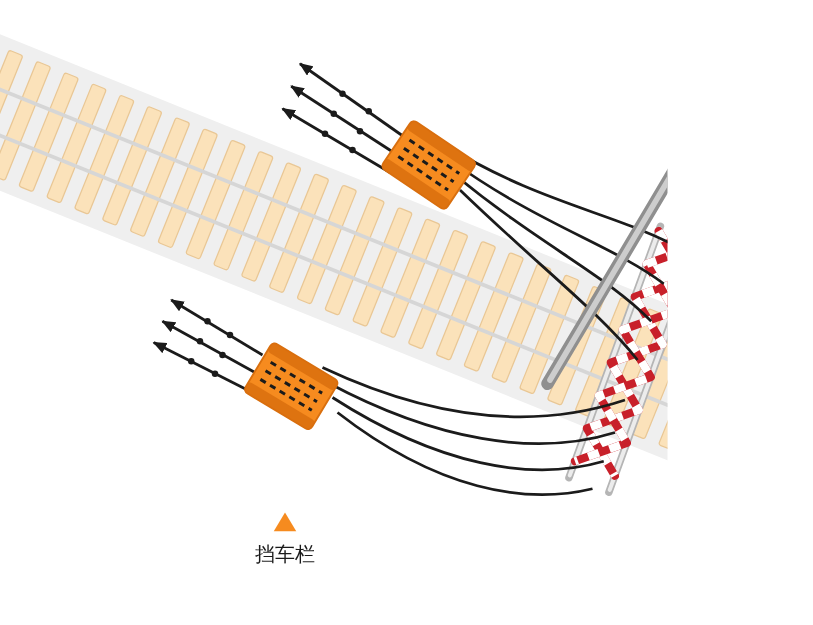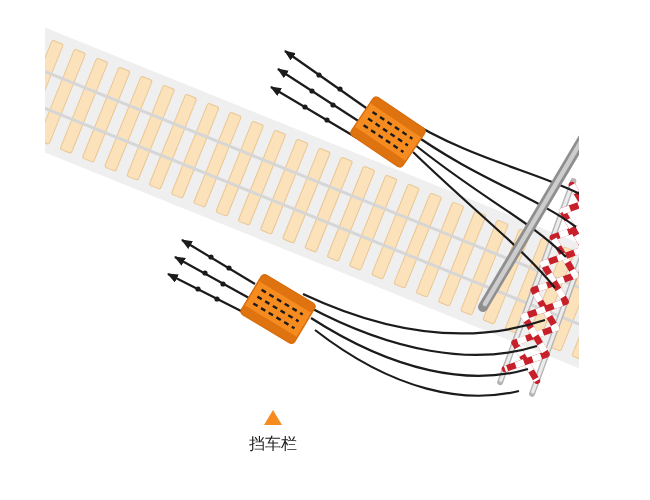--- a/index.html
+++ b/index.html
@@ -1,17 +1,17 @@
 <!DOCTYPE html>
 <html style="--accent-orange: #F68B1F; --accent-orange-dark: #D96F0E; --barrier-red: #C8202A; --track-bed: #EFEFEF; --tie-fill: #FBE2BA; --tie-edge: #E9C795; --rail-gray: #D6D6D6; --cable-black: #1B1B1B; --pole-gray: #8F8F8F; --pole-highlight: #CDCDCD; --post-gray: #ECECEC; --post-edge: #B5B5B5;"><head>
 <meta charset="utf-8">
 <style>
   html,body{margin:0;padding:0;background:#ffffff;}
   body{font-family:"Liberation Sans", sans-serif;}
-  .stage{position:relative;width:534px;height:500px;background:#ffffff;overflow:hidden;margin-left:45px;}
+  .stage{position:relative;width:534px;height:500px;background:#ffffff;overflow:hidden;}
   svg{display:block;}
 
   .bed{fill:var(--track-bed);}
   .tie{fill:var(--tie-fill);stroke:var(--tie-edge);stroke-width:1;rx:2;}
   .rail{stroke:var(--rail-gray);stroke-width:3;fill:none;}
 
   .gate-rail-outer{stroke:var(--post-edge);stroke-width:6;stroke-linecap:round;}
   .gate-rail-inner{stroke:var(--post-gray);stroke-width:3.2;stroke-linecap:round;}
   .gate-bar-red{stroke:var(--barrier-red);stroke-width:6.5;fill:none;stroke-linejoin:round;stroke-linecap:round;}
   .gate-bar-stripe{stroke:#ffffff;stroke-width:6.5;fill:none;stroke-linejoin:round;stroke-linecap:butt;stroke-dasharray:9 9;}

